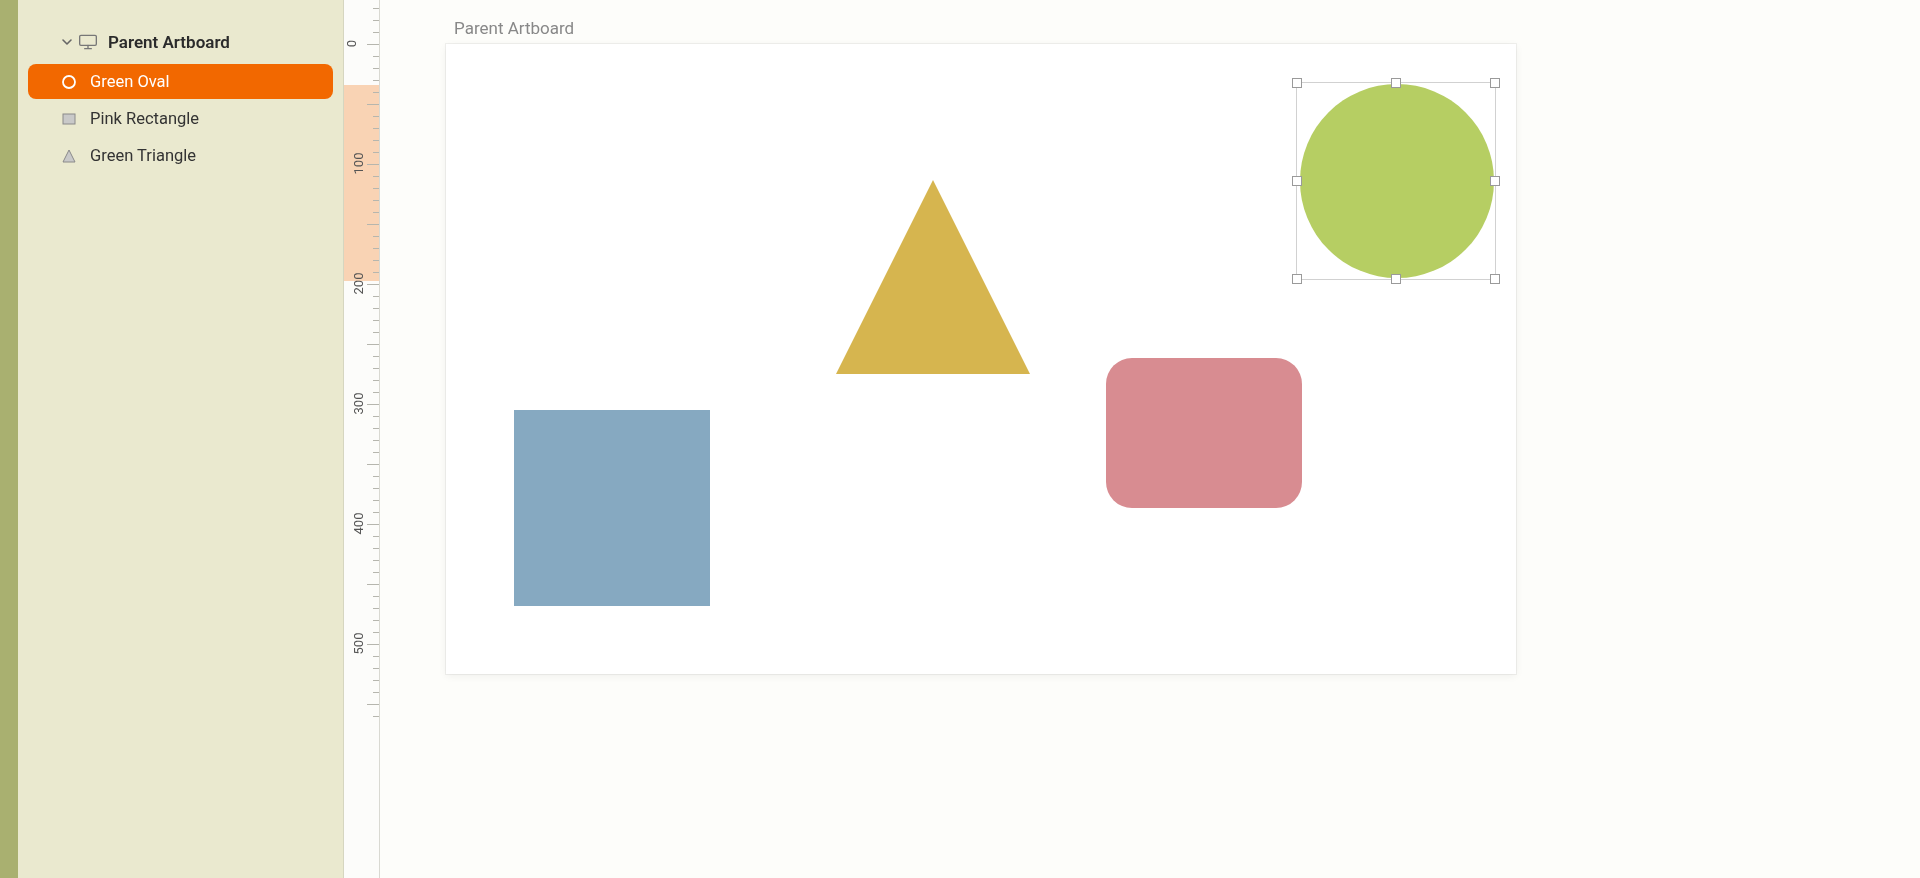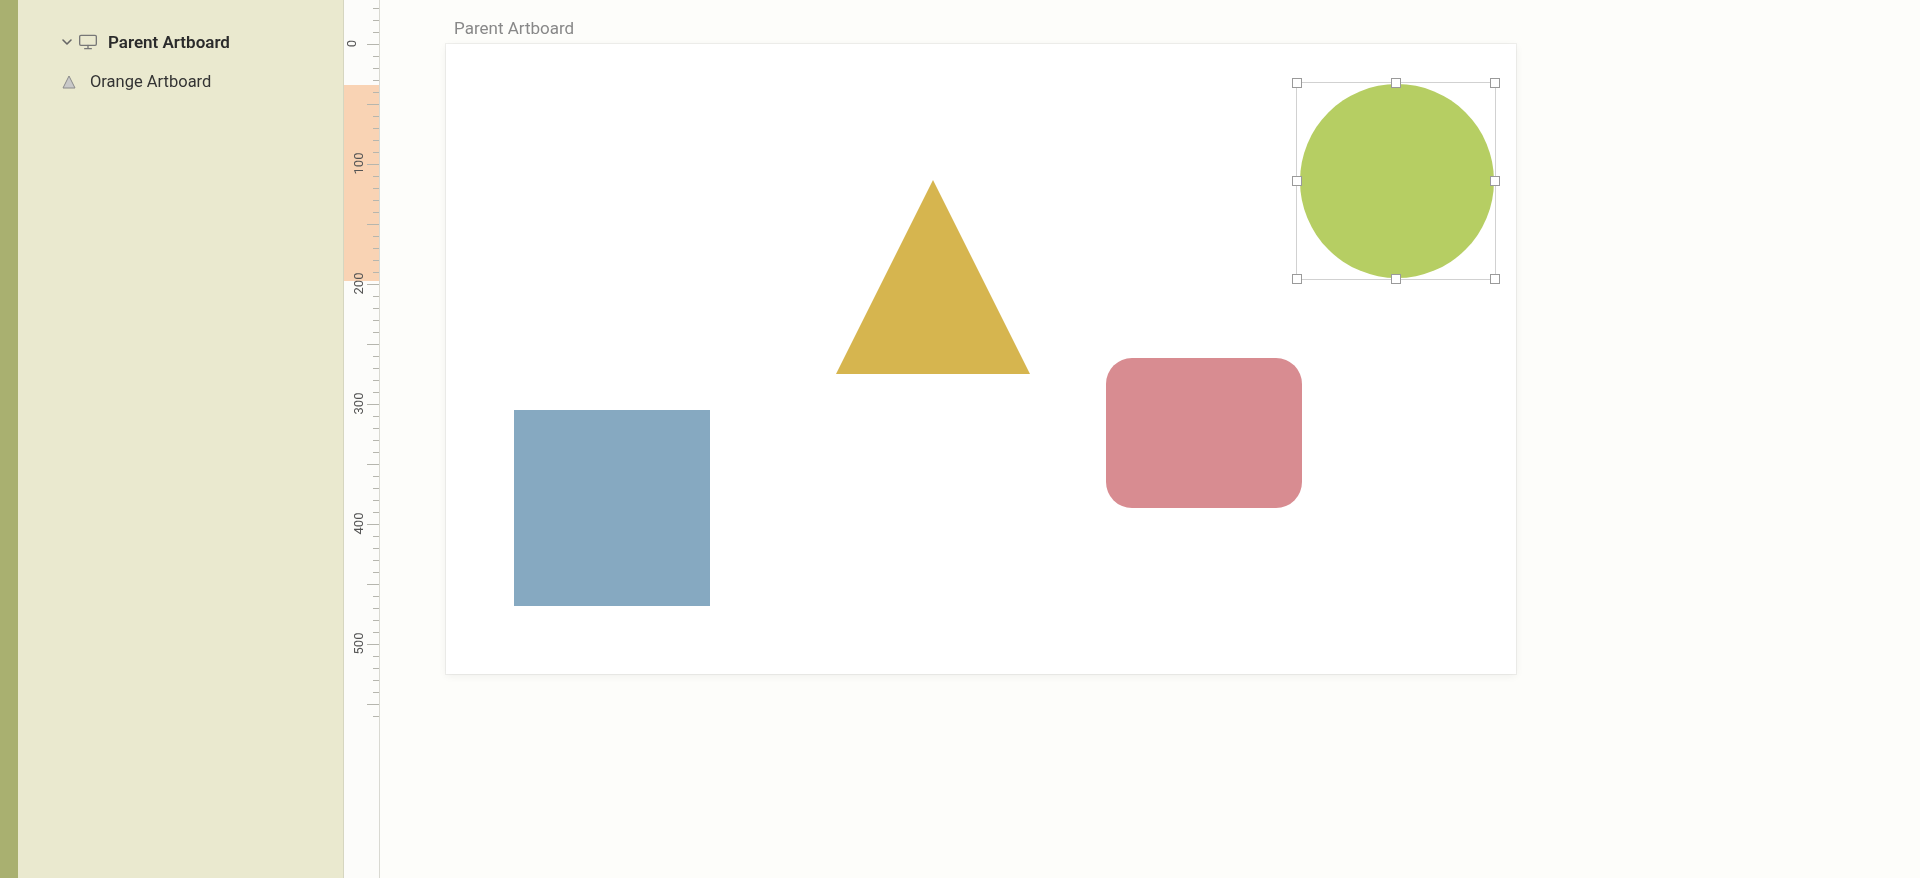--- a/index.html
+++ b/index.html
@@ -185,29 +185,45 @@
       <svg viewBox="0 0 24 18">
           <rect x="2" y="1" width="20" height="12" rx="1.5" fill="none" stroke="#777" stroke-width="1.6"></rect>
           <path d="M8 17 H16 M12 13 V17" stroke="#777" stroke-width="1.6" fill="none" stroke-linecap="round"></path>
         </svg>
     </span>
     <span>Parent Artboard</span>
   </div>
 
   <div class="layer-list">
 
-
+    <div class="layer-item selected">
+      <span class="layer-shape-icon">
+        <svg viewBox="0 0 16 16">
+            <circle cx="8" cy="8" r="6" class="ic-stroke ic-fill-none" fill="none" stroke="#fff" stroke-width="1.8"></circle>
+          </svg>
+      </span>
+      <span>Green Oval</span>
+    </div>
+
+    <div class="layer-item">
+      <span class="layer-shape-icon">
+        <svg viewBox="0 0 16 16">
+            <rect x="2" y="3" width="12" height="10" fill="#c9c9c9" stroke="#8a8a8a" stroke-width="1"></rect>
+          </svg>
+      </span>
+      <span>Pink Rectangle</span>
+    </div>
 
     <div class="layer-item">
       <span class="layer-shape-icon">
         <svg viewBox="0 0 16 16">
             <path d="M8 2 L14 14 L2 14 Z" fill="#c9c9c9" stroke="#8a8a8a" stroke-width="1"></path>
           </svg>
       </span>
-      <span>Orange Artboard</span>
+      <span>Green Triangle</span>
     </div>
 
 
   </div>
 </aside>
 
 <div class="ruler-col">
   <div class="ruler-track" id="ruler-track">
     <div class="ruler-highlight" style="top:85px;height:196px;"></div>
   <div class="label" style="top: 36px;">0</div>

